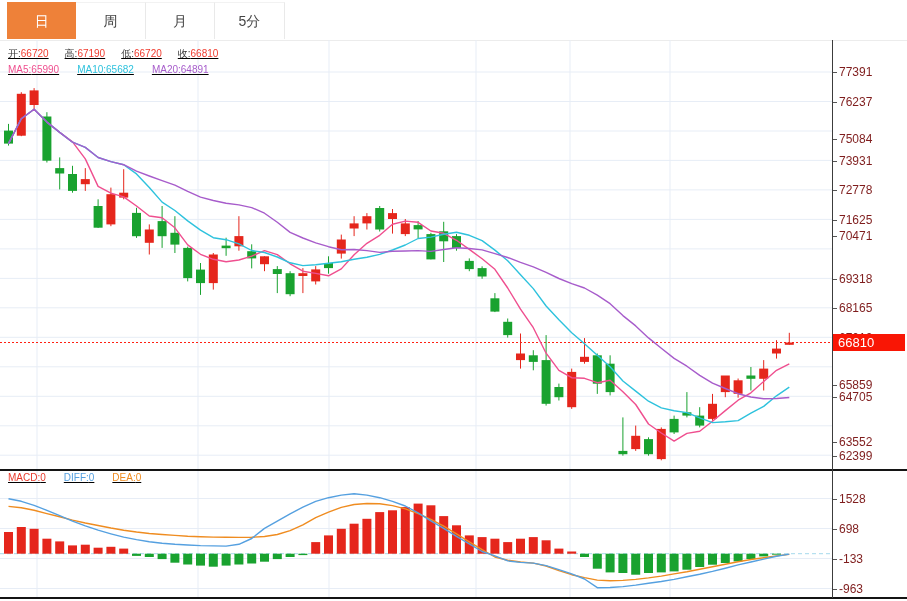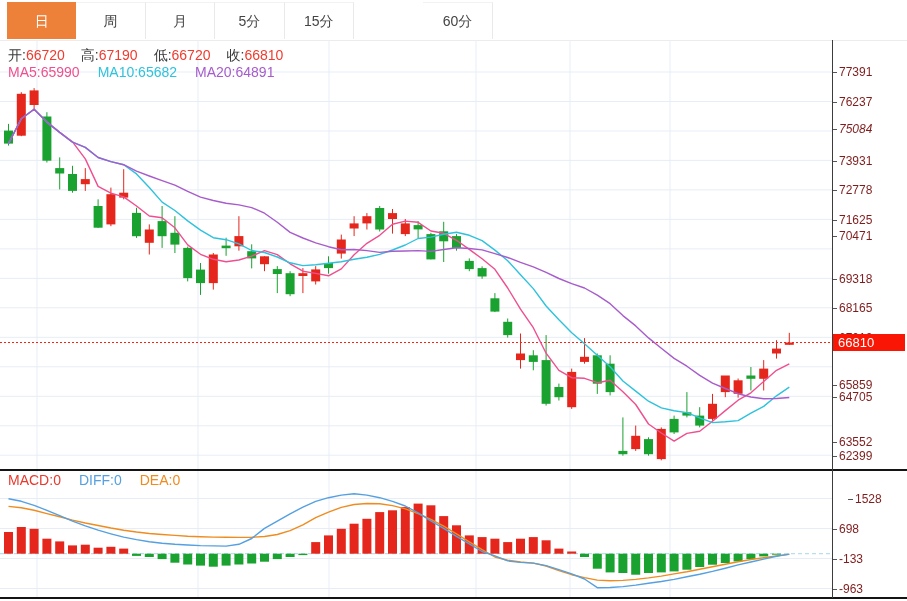--- a/index.html
+++ b/index.html
@@ -5,21 +5,21 @@
   html,body{margin:0;padding:0;}
   body{width:907px;height:601px;position:relative;background:#fff;overflow:hidden;
        font-family:"Liberation Sans","DejaVu Sans",sans-serif;}
   .tabbar{position:absolute;left:0;top:0;width:907px;height:40px;background:#fff;
           border-bottom:1px solid #ececec;}
   .tab{position:absolute;top:2px;height:37px;line-height:37px;text-align:center;
        font-size:14px;color:#444;background:#fff;border-right:1px solid #e9e9e9;
        border-top:1px solid #f2f2f2;cursor:pointer;box-sizing:border-box;}
   .tab:first-child{border-left:1px solid #e9e9e9;}
   .tab.active{background:#ee8139;color:#fff;border-color:#ee8139;}
-  .overlay{position:absolute;font-size:14px;white-space:nowrap;z-index:5;}
+  .overlay{position:absolute;font-size:10px;white-space:nowrap;z-index:5;text-decoration:underline;}
   .overlay b{font-weight:normal;}
   .pair{margin-right:16px;}
   .pair .lbl{color:#3a3a3a;}
   .pair .val{color:#f03b2e;}
   .ma-seg{margin-right:18px;}
   #main-svg,#macd-svg{position:absolute;left:0;display:block;}
   #main-svg{top:40px;}
   #macd-svg{top:470px;}
   .sep{position:absolute;left:0;width:907px;background:#141414;z-index:6;}
   .axis-line{position:absolute;left:832px;top:40px;width:1px;height:558px;background:#3c3c3c;z-index:6;}
@@ -30,22 +30,20 @@
              color:#fff;font-size:13px;padding-left:5px;box-sizing:border-box;z-index:7;}
 </style>
 </head>
 <body>
 
 <div class="tabbar" id="tabbar">
     <div class="tab active" style="left: 7px; width: 69.4px;">日</div>
     <div class="tab" style="left: 76.4px; width: 69.4px;">周</div>
     <div class="tab" style="left: 145.8px; width: 69.4px;">月</div>
     <div class="tab" style="left: 215.2px; width: 69.4px;">5分</div>
-    <div class="tab" style="left: 284.6px; width: 69.4px;">15分</div>
-    <div class="tab" style="left: 423.4px; width: 69.4px;">60分</div>
   </div>
 
 <svg id="main-svg" width="832" height="430">
     <line x1="0" y1="32.0" x2="832" y2="32.0" stroke="#e7edf6" stroke-width="1"></line>
     <line x1="0" y1="61.5" x2="832" y2="61.5" stroke="#e7edf6" stroke-width="1"></line>
     <line x1="0" y1="91.0" x2="832" y2="91.0" stroke="#e7edf6" stroke-width="1"></line>
     <line x1="0" y1="120.4" x2="832" y2="120.4" stroke="#e7edf6" stroke-width="1"></line>
     <line x1="0" y1="149.9" x2="832" y2="149.9" stroke="#e7edf6" stroke-width="1"></line>
     <line x1="0" y1="179.4" x2="832" y2="179.4" stroke="#e7edf6" stroke-width="1"></line>
     <line x1="0" y1="208.9" x2="832" y2="208.9" stroke="#e7edf6" stroke-width="1"></line>
@@ -276,29 +274,29 @@
 
 <div class="overlay" id="macd-line" style="left:8px;top:472px;"><span class="pair ma-seg"><b class="lbl" style="color: rgb(232, 57, 43);">MACD:</b><b class="val" style="color: rgb(232, 57, 43);">0</b></span><span class="pair ma-seg"><b class="lbl" style="color: rgb(85, 160, 224);">DIFF:</b><b class="val" style="color: rgb(85, 160, 224);">0</b></span><span class="pair ma-seg"><b class="lbl" style="color: rgb(239, 140, 32);">DEA:</b><b class="val" style="color: rgb(239, 140, 32);">0</b></span></div>
 
 <div class="sep" style="top:597px;height:2px;"></div>
 <div class="axis-line"></div>
 
 <div class="axis-col" id="axis-col">
   <div class="price-box" id="price-box" style="top: 294px; background: rgb(249, 22, 5);">66810</div>
 <div class="axis-label" style="top: 24px;"><span class="dash"></span>77391</div>
     <div class="axis-label" style="top: 53.5px;"><span class="dash"></span>76237</div>
-    <div class="axis-label" style="top: 81px; font-style: italic;"><span class="dash"></span>75084</div>
+    <div class="axis-label" style="top: 91px;"><span class="dash"></span>75084</div>
     <div class="axis-label" style="top: 112.5px;"><span class="dash"></span>73931</div>
     <div class="axis-label" style="top: 142px;"><span class="dash"></span>72778</div>
     <div class="axis-label" style="top: 171.5px;"><span class="dash"></span>71625</div>
     <div class="axis-label" style="top: 188px;"><span class="dash"></span>70471</div>
     <div class="axis-label" style="top: 230.5px;"><span class="dash"></span>69318</div>
     <div class="axis-label" style="top: 260px;"><span class="dash"></span>68165</div>
     <div class="axis-label" style="top: 289.5px;"><span class="dash"></span>67012</div>
     <div class="axis-label" style="top: 337px;"><span class="dash"></span>65859</div>
     <div class="axis-label" style="top: 348.5px;"><span class="dash"></span>64705</div>
     <div class="axis-label" style="top: 378px; margin-top: 16px;"><span class="dash"></span>63552</div>
     <div class="axis-label" style="top: 407.5px; text-align: right;"><span class="dash"></span>62399</div>
-    <div class="axis-label" style="top: 450.5px; padding-left: 16px;"><span class="dash"></span>1528</div>
+    <div class="axis-label" style="top: 450.5px;"><span class="dash"></span>1528</div>
     <div class="axis-label" style="top: 480.5px;"><span class="dash"></span>698</div>
     <div class="axis-label" style="top: 510.5px;"><span class="dash"></span>-133</div>
     <div class="axis-label" style="top: 540.5px;"><span class="dash"></span>-963</div>
   </div>
 
 </body></html>

